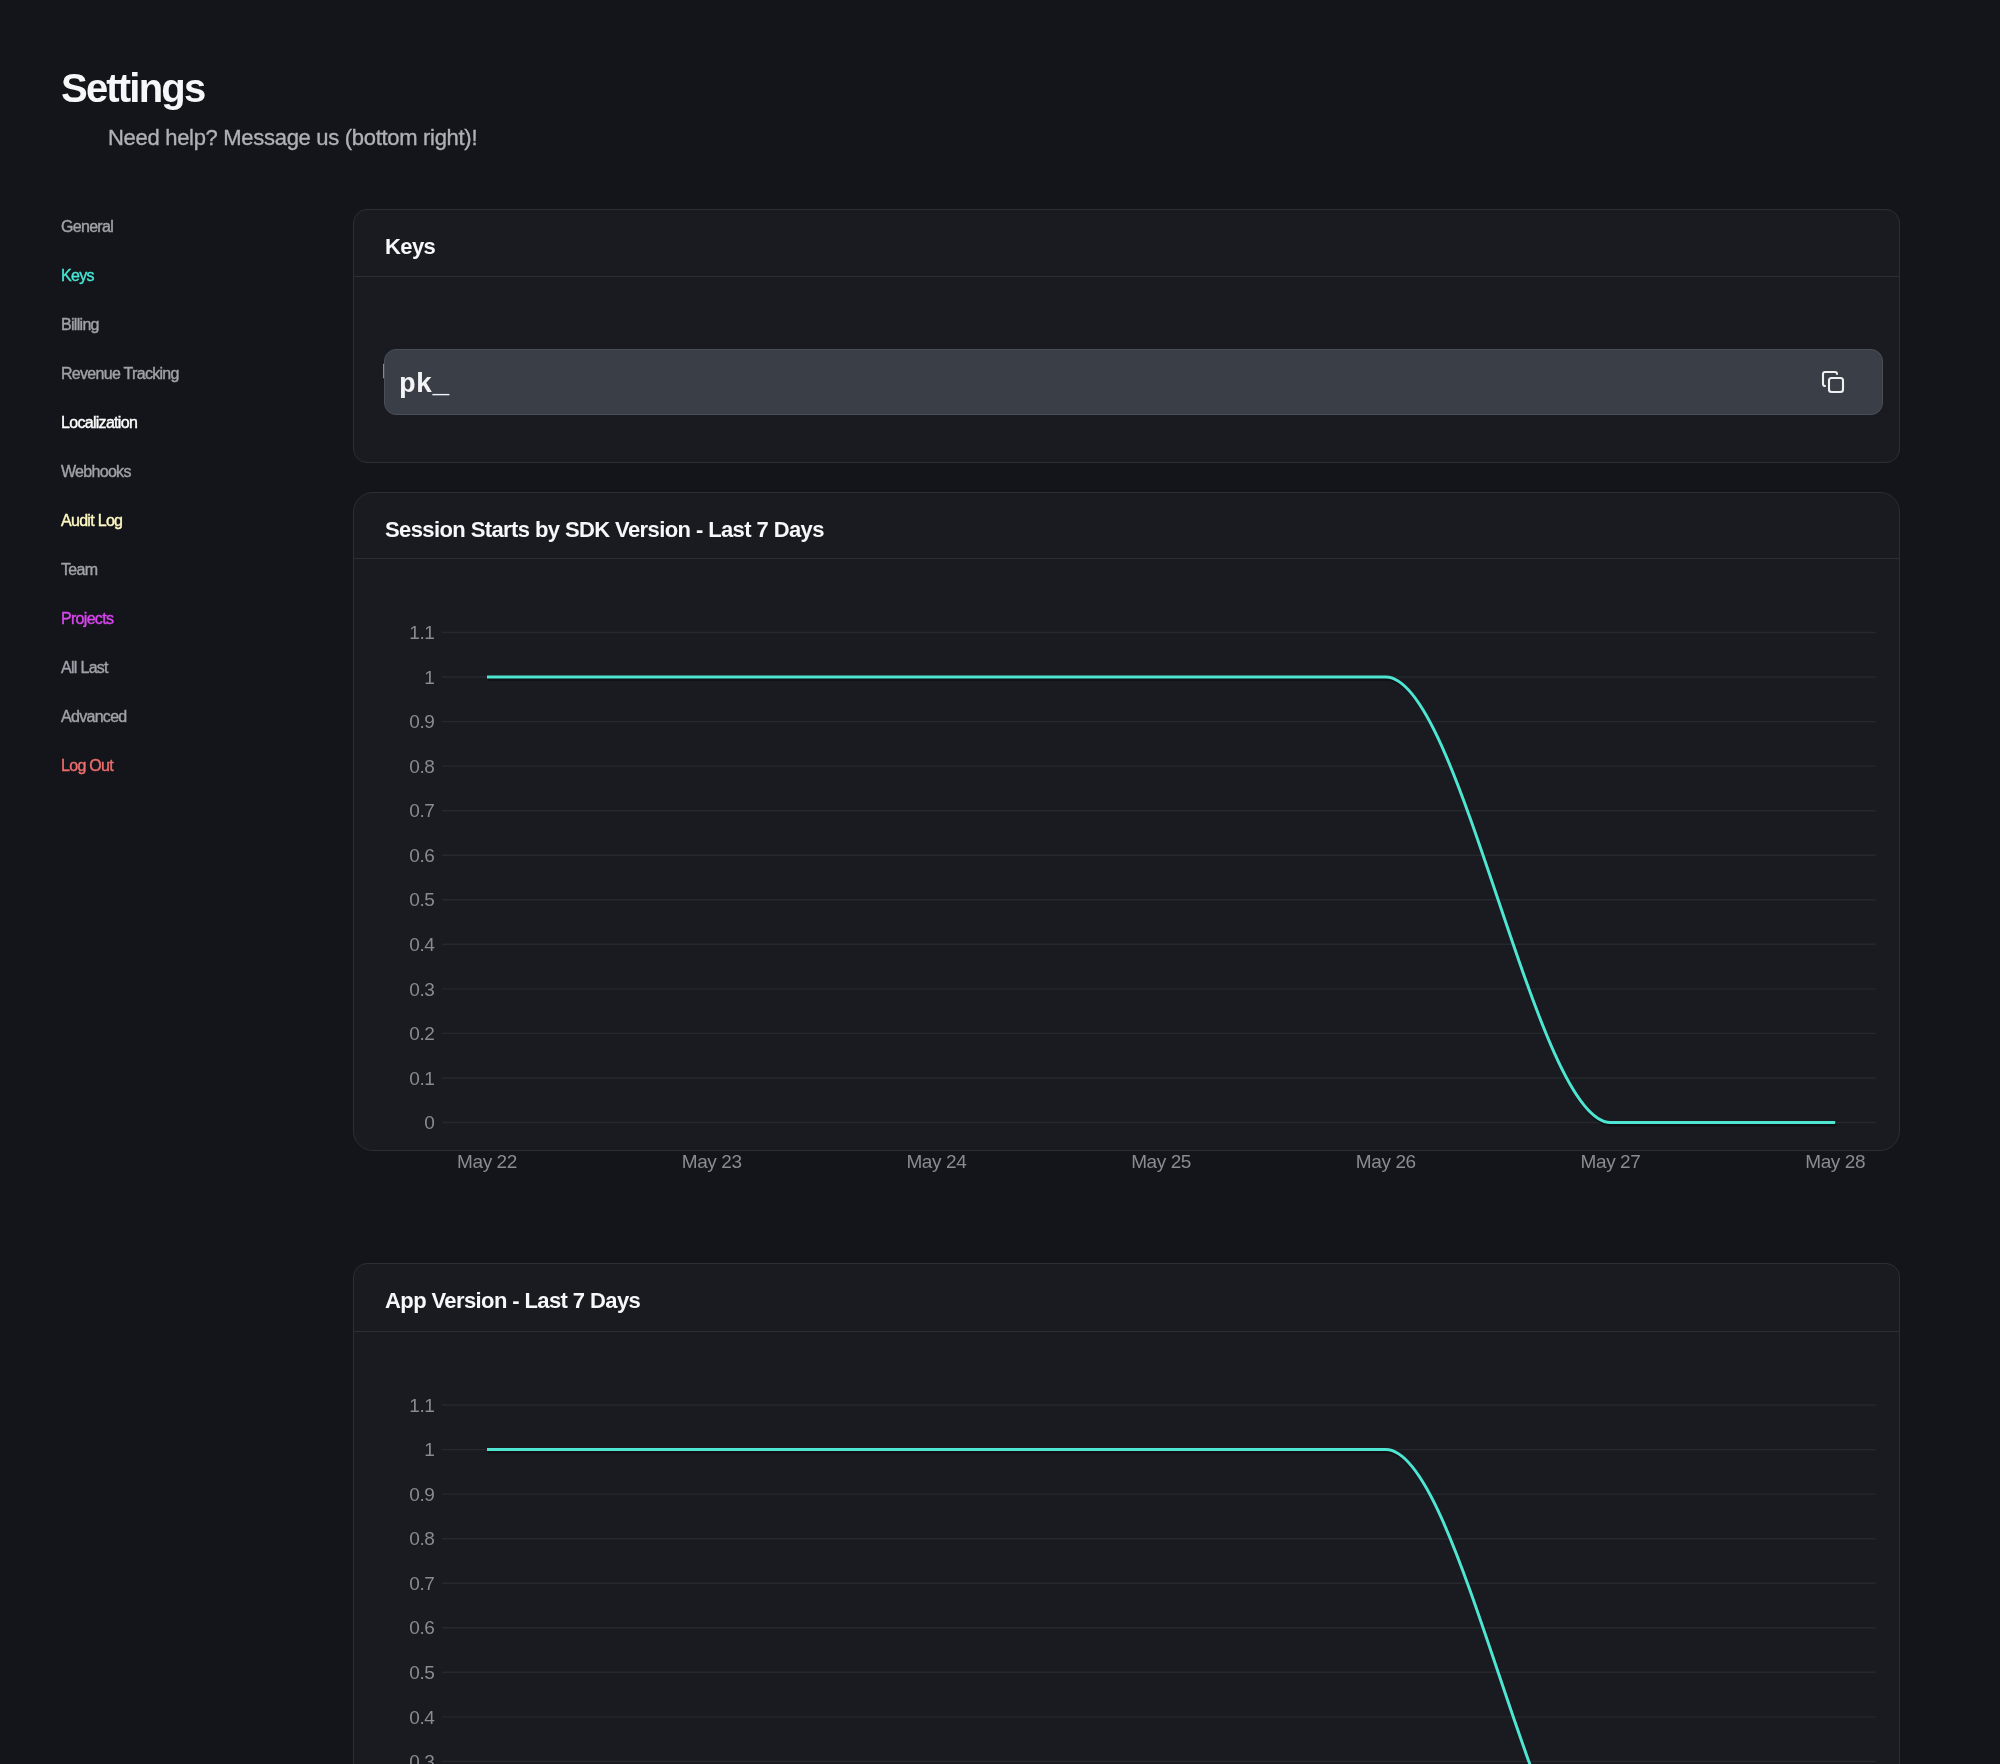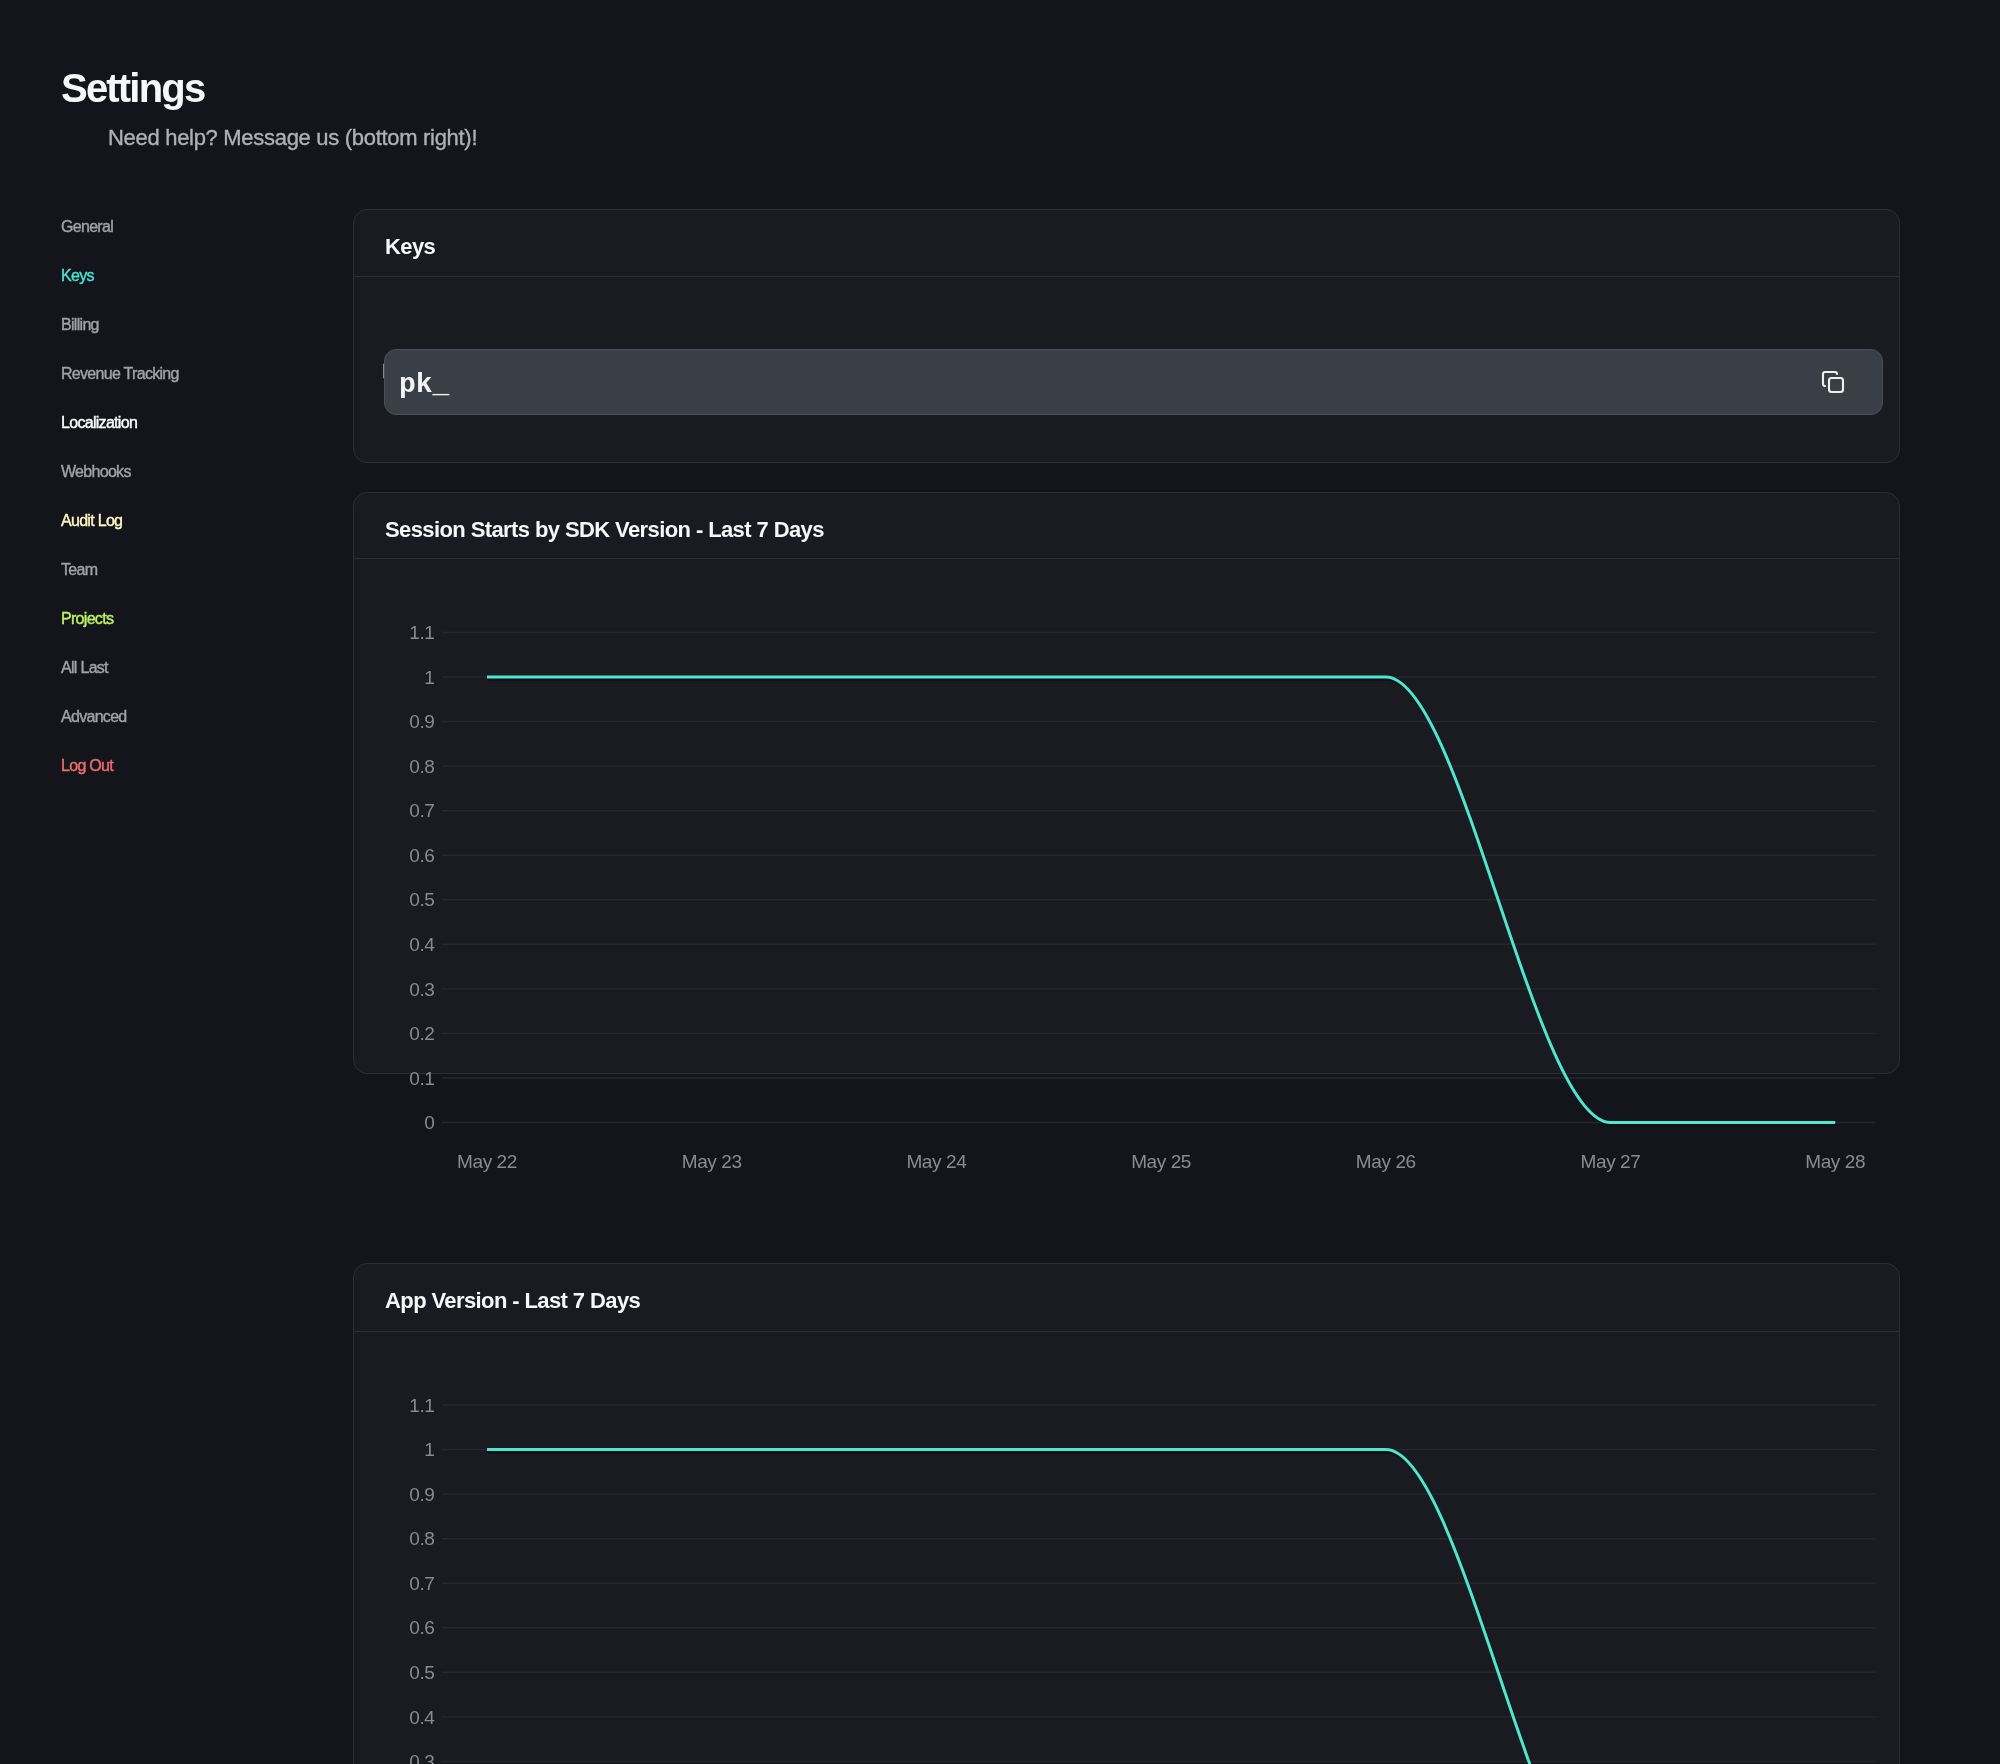--- a/index.html
+++ b/index.html
@@ -30,40 +30,40 @@
 <div class="sub">Need help? Message us (bottom right)!</div>
 <div id="navcol">
 <div class="nav" style="color:#9fa2a8">General</div>
 <div class="nav" style="color:#45e6d6">Keys</div>
 <div class="nav" style="color:#9fa2a8">Billing</div>
 <div class="nav" style="color:#9fa2a8">Revenue Tracking</div>
 <div class="nav" style="color:#ffffff">Localization</div>
 <div class="nav" style="color:#9fa2a8">Webhooks</div>
 <div class="nav" style="color:#fef9c3">Audit Log</div>
 <div class="nav" style="color:#9fa2a8">Team</div>
-<div class="nav" style="color:#bef264">Projects</div>
+<div class="nav" style="color:#d946ef">Projects</div>
 <div class="nav" style="color:#9fa2a8">All Last</div>
 <div class="nav" style="color:#9fa2a8">Advanced</div>
 <div class="nav" style="color:#ee6d6d">Log Out</div>
 </div>
 
 <div class="card" style="top:209px; height:254px;">
   <div class="chead">Keys</div>
   <div class="hline" style="top:66px;"></div>
   <div class="lbl" style="top:312px; left:28px; top:103px;margin-top:48px;">Public API Key</div>
   <div class="inp" style="top:139px;">
     <div class="pk">pk_</div>
     <svg class="copyic" width="24" height="24" viewBox="0 0 24 24" fill="none" stroke="#eef0f2" stroke-width="2.1" stroke-linecap="round" stroke-linejoin="round">
         <rect width="14" height="14" x="8" y="8" rx="2.5" ry="2.5"></rect>
         <path d="M4 16c-1.1 0-2-.9-2-2V4c0-1.1.9-2 2-2h10c1.1 0 2 .9 2 2"></path>
       </svg>
   </div>
 </div>
 
-<div class="card" style="top:492px; height:582px;">
+<div class="card" style="top:492px; height:659px;border-radius:20px;">
   <div class="chead">Session Starts by SDK Version - Last 7 Days</div>
   <div class="hline" style="top:65px;"></div>
 </div>
 
 <div class="card" style="top:1263px; height:700px;">
   <div class="chead">App Version - Last 7 Days</div>
   <div class="hline" style="top:67px;"></div>
 </div>
 
 <svg class="chart" width="2000" height="1764" viewBox="0 0 2000 1764">

